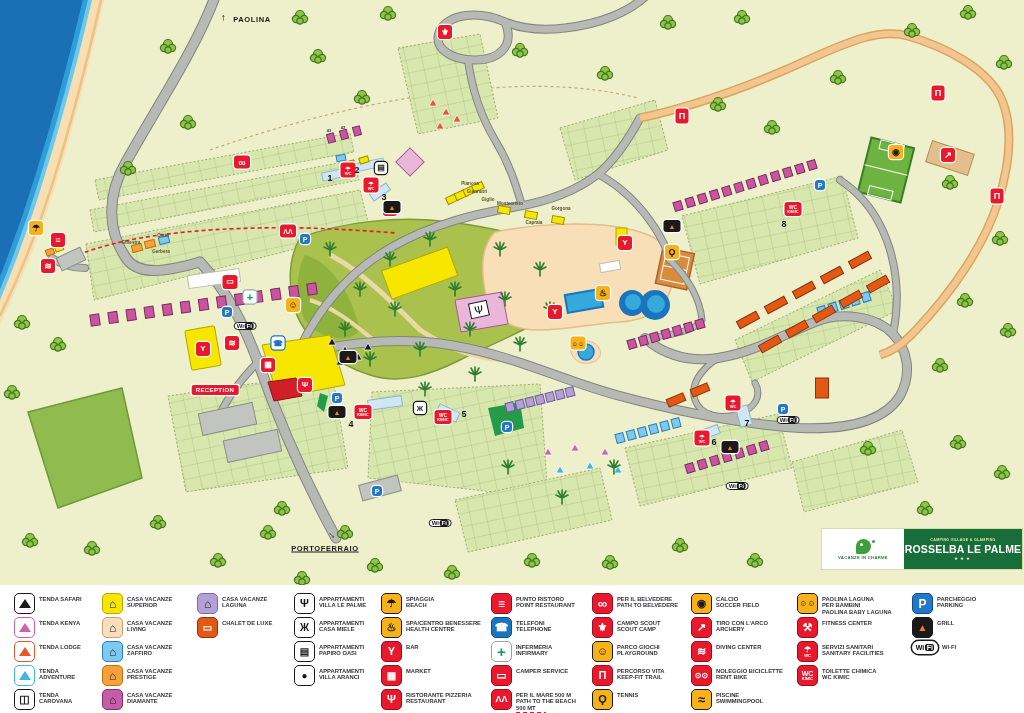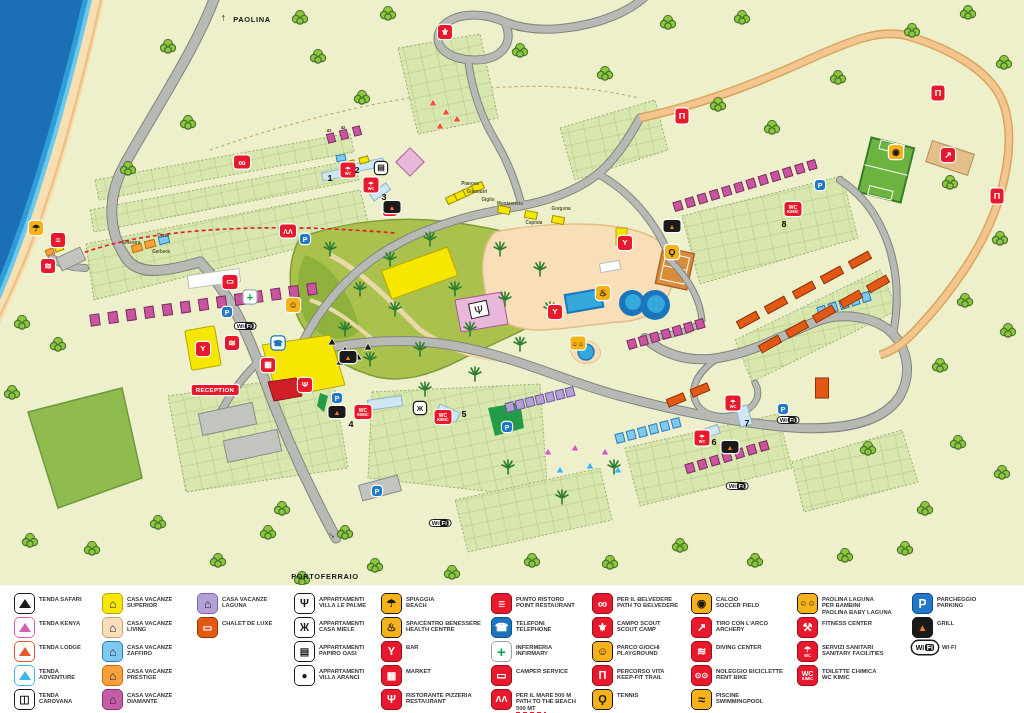--- a/index.html
+++ b/index.html
@@ -1015,21 +1015,21 @@
           <span class="g">P</span>
         </div>
         <div class="mk mk-parking" style="left: 337px; top: 398px; width: 10px; height: 10px; background: rgb(34, 119, 200); color: rgb(255, 255, 255); font-size: 7px;">
           <span class="g">P</span>
         </div>
         <div class="mk mk-reception" style="left: 215px; top: 390px;">RECEPTION</div>
       </div>
     <div id="labels">
         <div class="lbl dir" style="left: 252px; top: 19px;">PAOLINA</div>
         <div class="lbl arrow" style="left: 221px; top: 18px; transform: translate(-50%, -50%) rotate(-90deg);">→</div>
-        <div class="lbl dir" style="left: 325px; top: 576px;">PORTOFERRAIO</div>
+        <div class="lbl dir" style="left: 325px; top: 548px; text-decoration: underline;">PORTOFERRAIO</div>
         <div class="lbl arrow" style="left: 333px; top: 534px; transform: translate(-50%, -50%) rotate(45deg);">→</div>
         <div class="lbl num" style="left: 330px; top: 178px;">1</div>
         <div class="lbl num" style="left: 357px; top: 170px;">2</div>
         <div class="lbl num" style="left: 384px; top: 197px;">3</div>
         <div class="lbl num" style="left: 351px; top: 424px;">4</div>
         <div class="lbl num" style="left: 464px; top: 414px;">5</div>
         <div class="lbl num" style="left: 714px; top: 442px;">6</div>
         <div class="lbl num" style="left: 747px; top: 423px;">7</div>
         <div class="lbl num" style="left: 784px; top: 224px;">8</div>
         <div class="lbl micro" style="left: 329px; top: 130px;">43</div>
@@ -1037,20 +1037,34 @@
         <div class="lbl tiny" style="left: 470px; top: 183px;">Pianosa</div>
         <div class="lbl tiny" style="left: 477px; top: 191px;">Giannutri</div>
         <div class="lbl tiny" style="left: 488px; top: 199px;">Giglio</div>
         <div class="lbl tiny" style="left: 510px; top: 203px;">Montecristo</div>
         <div class="lbl tiny" style="left: 561px; top: 208px;">Gorgona</div>
         <div class="lbl tiny" style="left: 534px; top: 222px;">Capraia</div>
         <div class="lbl tiny" style="left: 131px; top: 242px;">Ginestra</div>
         <div class="lbl tiny" style="left: 163px; top: 235px;">Cisto</div>
         <div class="lbl tiny" style="left: 161px; top: 251px;">Gerbera</div>
       </div>
+    <div class="logo" style="left:822px;top:529px;">
+      <div class="lwhite">
+        <span class="swirl">
+            <i></i>
+            <b></b>
+          </span>
+        <span class="brand">VACANZE IN CHARME</span>
+      </div>
+      <div class="lgreen">
+        <span class="tagline">CAMPING VILLAGE &amp; GLAMPING</span>
+        <span class="resort">ROSSELBA LE PALME</span>
+        <span class="stars">★★★</span>
+      </div>
+    </div>
   </div>
   <div class="legend" id="legend">
       <div class="lcol">
         <div class="litem">
           <span class="lic" style="border-color: rgb(26, 26, 26);">
             <i class="tri" style="border-bottom-color:#1a1a1a"></i>
           </span>
           <span class="ltxt">TENDA SAFARI</span>
         </div>
         <div class="litem">

